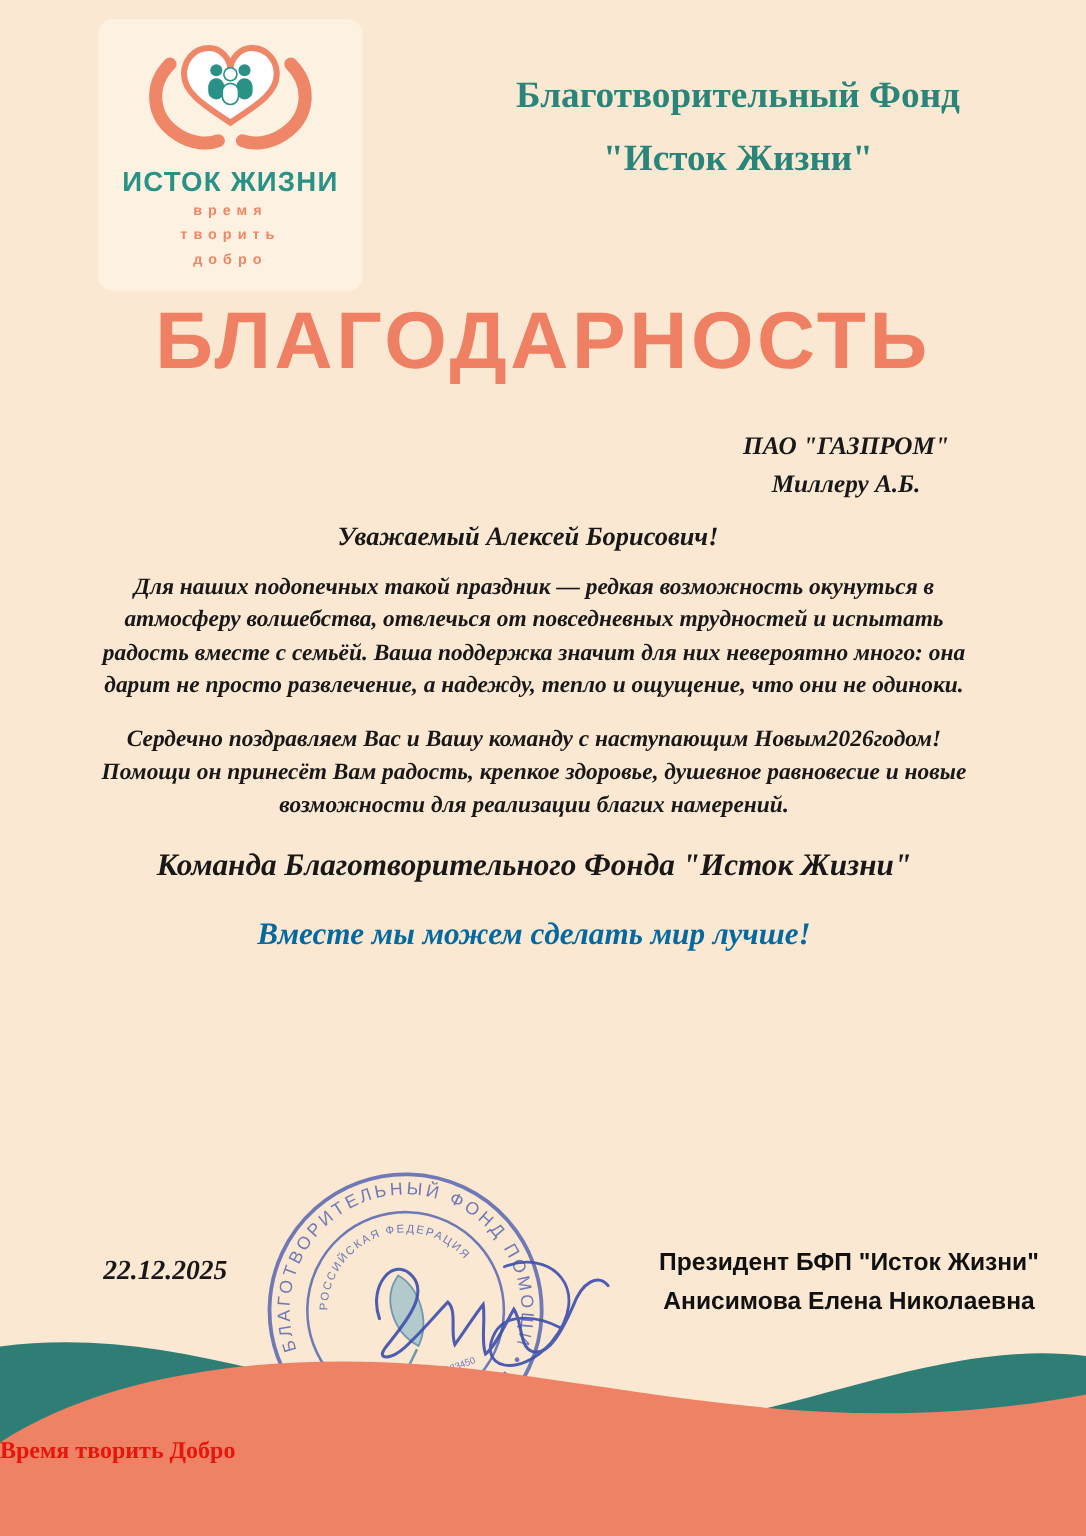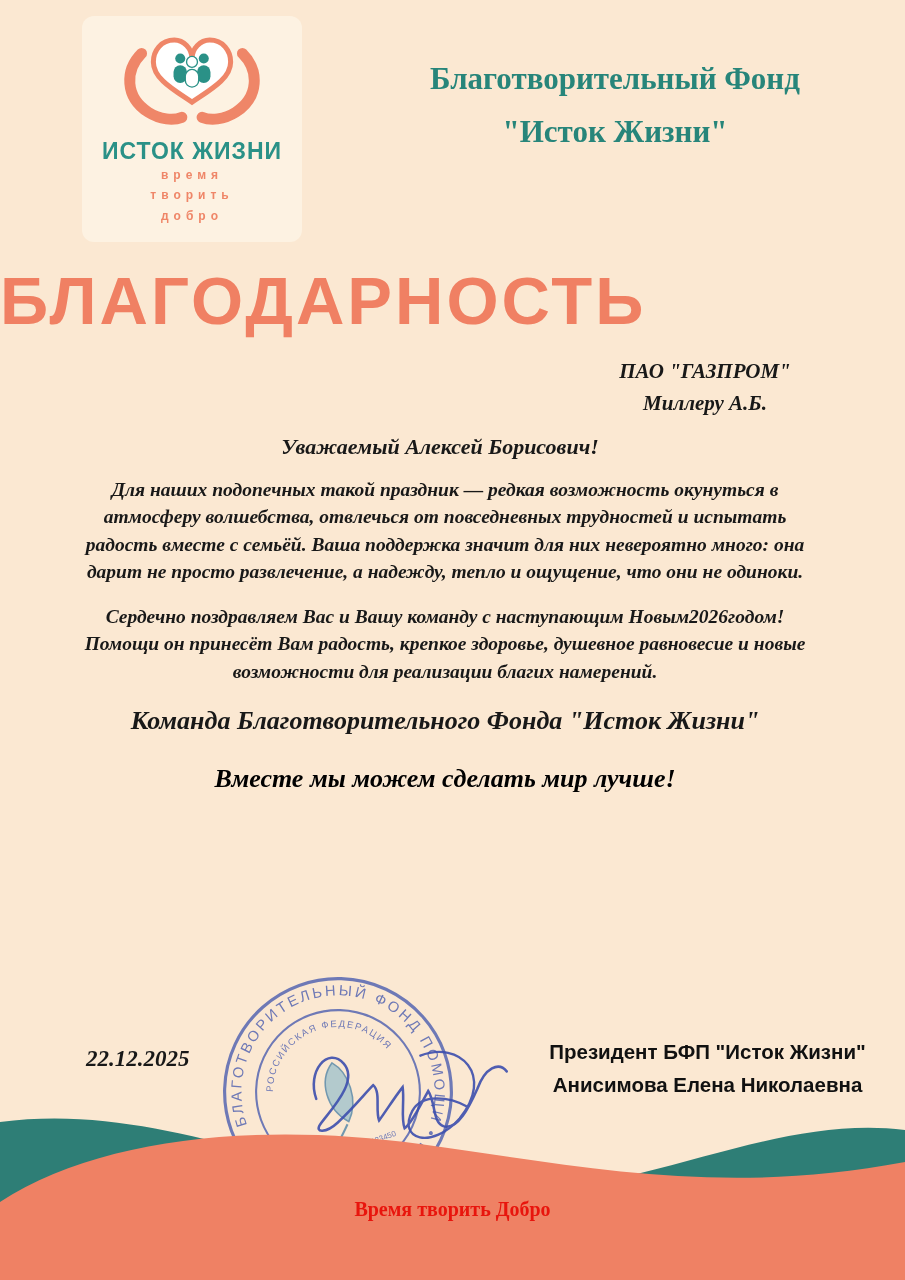--- a/index.html
+++ b/index.html
@@ -28,21 +28,22 @@
     font-size:12px;color:#ef8668;letter-spacing:5px;line-height:1.7;margin-top:0;
   }
   .fund-title{
     position:absolute;left:350px;top:52px;width:530px;
     text-align:center;color:#27857a;
     font-weight:bold;font-size:31px;line-height:1.72;
   }
 
   
   .doc-title{
-    position:absolute;left:0;top:262px;width:100%;margin:0;
+    position:absolute;left:0;top:246px;width:100%;margin:0;
+    text-align:center;
     font-family:"Liberation Sans",sans-serif;font-weight:bold;
     font-size:67px;letter-spacing:3px;color:#f08063;
   }
   .recipient{
     position:absolute;left:555px;top:356px;width:300px;
     text-align:center;font-style:italic;font-weight:bold;
     font-size:21px;line-height:1.5;
   }
   .salutation{
     position:absolute;left:0;top:434px;width:880px;
@@ -51,21 +52,21 @@
 
   
   .body-text{
     position:absolute;left:75px;top:476px;width:740px;
     text-align:center;font-style:italic;font-weight:bold;
     font-size:19.5px;line-height:1.4;
   }
   .body-text p{margin:0 0 18px;}
   .closing1{font-size:30px;line-height:1.2;margin-top:2px;}
   .closing2{font-size:26px;margin-top:8px;}
-  .slogan{font-size:26px;margin-top:22px;color:#000000;}
+  .slogan{font-size:26px;margin-top:22px;color:#0369a1;}
 
   
   .date{
     position:absolute;left:86px;top:1046px;
     font-style:italic;font-weight:bold;font-size:23px;
   }
   .signatory{
     position:absolute;left:535px;top:1036px;width:345px;
     text-align:center;
     font-family:"Liberation Sans",sans-serif;font-weight:bold;
@@ -78,21 +79,21 @@
   .signature{
     position:absolute;left:298px;top:1038px;width:225px;height:108px;
     opacity:.9;
   }
 
   
   .waves{position:absolute;left:0;top:1082px;width:905px;height:198px;}
   .waves svg{display:block;width:100%;height:100%;}
   .bottom-tagline{
     position:absolute;left:0;top:1198px;width:100%;
-    text-align:center;color:#e8150d;
+    text-align:left;color:#e8150d;
     font-weight:bold;font-size:20px;
   }
 </style>
 </head>
 <body>
 
 <div class="page">
 
   <div class="logo-card">
     <svg class="logo-art" viewBox="0 0 200 140" aria-hidden="true">

